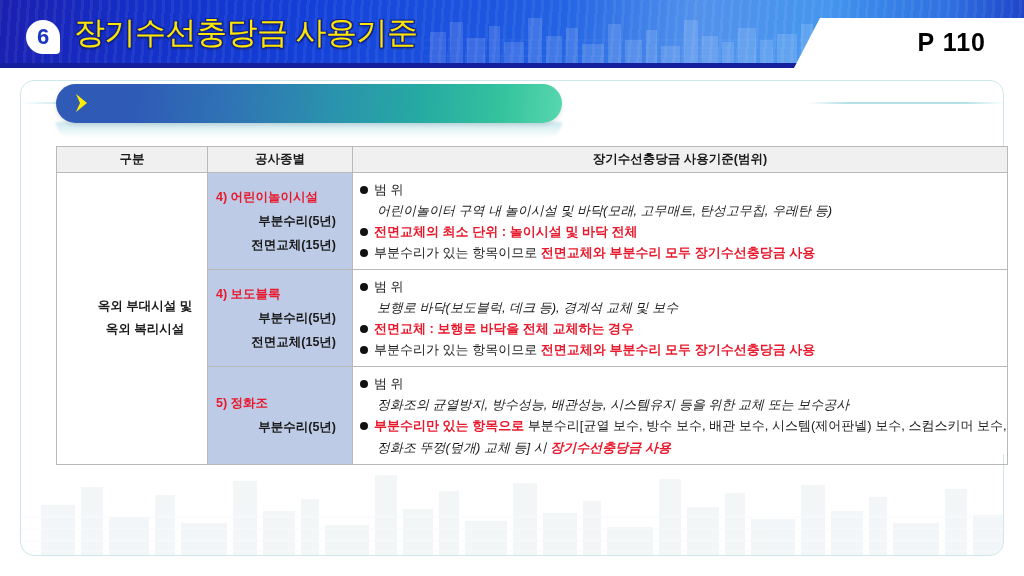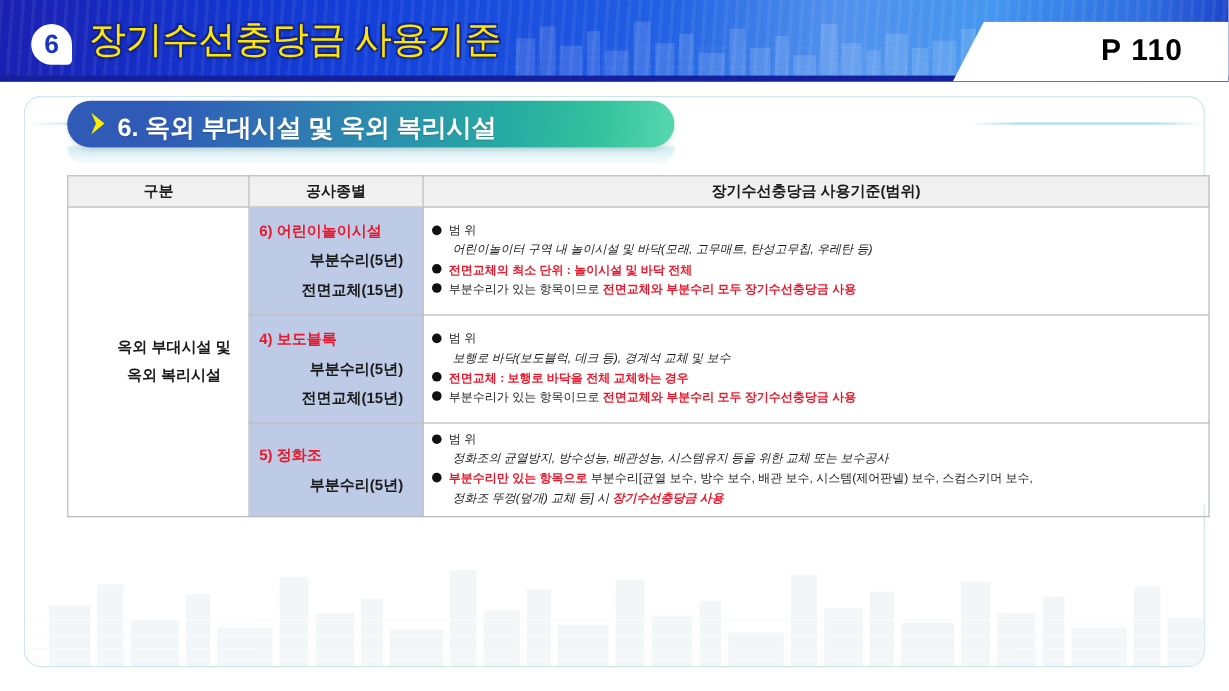--- a/index.html
+++ b/index.html
@@ -218,21 +218,21 @@
     font-size: 12.5px;
     font-weight: bold;
     color: #1a1a1a;
     line-height: 1.95;
   }
   .jb-head { color: #e8192c; display: block; }
   .jb-sub  { display: block; text-align: right; padding-right: 6px; }
 
   td.scope-cell {
     padding: 6px 4px 6px 7px;
-    font-size: 10px;
+    font-size: 13px;
     color: #1a1a1a;
     line-height: 1.62;
   }
   .line { display: block; white-space: nowrap; }
   .line.bullet { padding-left: 0; }
   .line.indent { padding-left: 17px; font-style: italic; }
   .bdot {
     display: inline-block;
     width: 8px; height: 8px;
     border-radius: 50%;
@@ -330,21 +330,20 @@
       </g>
     </svg>
   </div>
 
   <div class="section-sidelines"></div>
   <div class="section-gloss"></div>
   <div class="section-pill"></div>
   <svg class="chevron-icon" viewBox="0 0 18 22">
     <path d="M2 2 L13 11 L2 20 L6 11 Z" fill="#ffee00"></path>
   </svg>
-  <div class="section-title">6. 옥외 부대시설 및 옥외 복리시설</div>
 
   <table class="tbl">
     <colgroup>
       <col class="col-gubun">
         <col class="col-jongbyeol">
         <col class="col-scope">
     </colgroup>
     <thead>
       <tr>
         <th>구분</th>
@@ -352,21 +351,21 @@
         <th>장기수선충당금 사용기준(범위)</th>
       </tr>
     </thead>
     <tbody>
       <tr>
         <td class="gubun-cell" rowspan="3">
           <span>옥외 부대시설 및</span><br>
           <span>옥외 복리시설</span>
         </td>
         <td class="jongbyeol-cell">
-            <span class="jb-head">6) 어린이놀이시설</span>
+            <span class="jb-head">4) 어린이놀이시설</span>
             <span class="jb-sub">부분수리(5년)</span>
             <span class="jb-sub">전면교체(15년)</span>
           </td>
         <td class="scope-cell">
             <span class="line bullet"><span class="bdot"></span><span class="blk">범 위</span></span>
             <span class="line indent"><span class="blk">어린이놀이터 구역 내 놀이시설 및 바닥(모래, 고무매트, 탄성고무칩, 우레탄 등)</span></span>
             <span class="line bullet"><span class="bdot"></span><span class="red">전면교체의 최소 단위 : 놀이시설 및 바닥 전체</span></span>
             <span class="line bullet"><span class="bdot"></span><span class="blk">부분수리가 있는 항목이므로 </span><span class="red">전면교체와 부분수리 모두 장기수선충당금 사용</span></span>
           </td>
       </tr>

